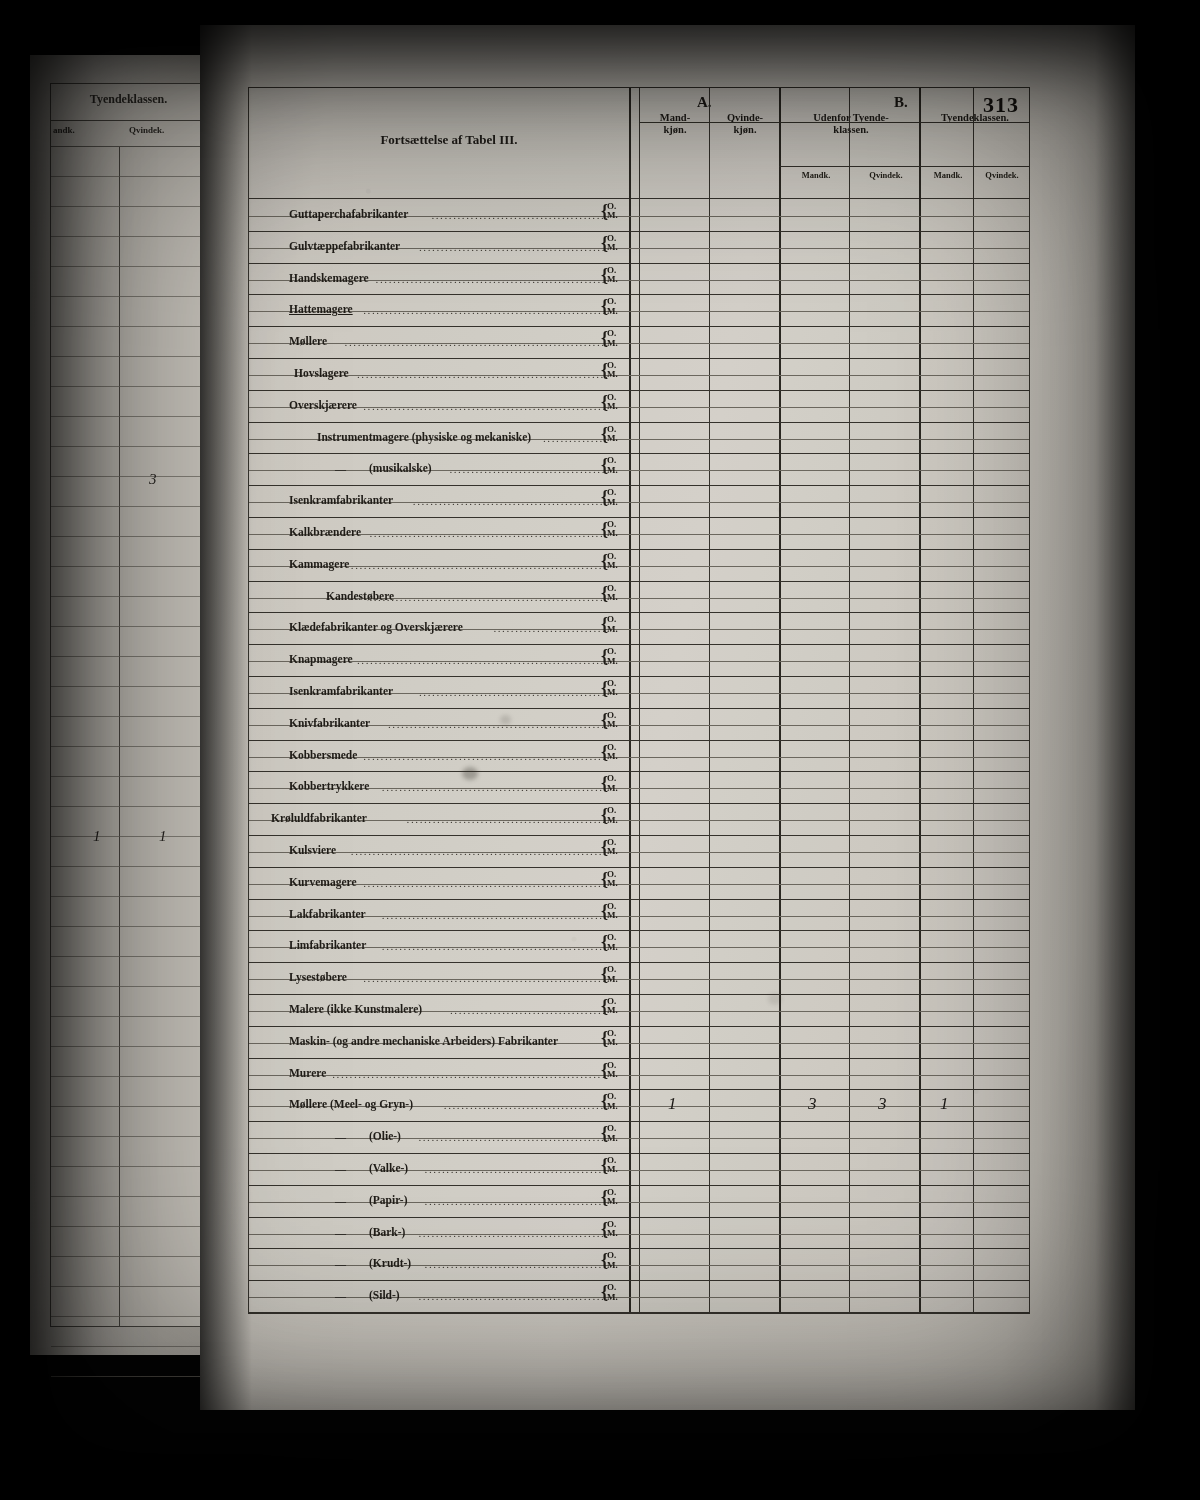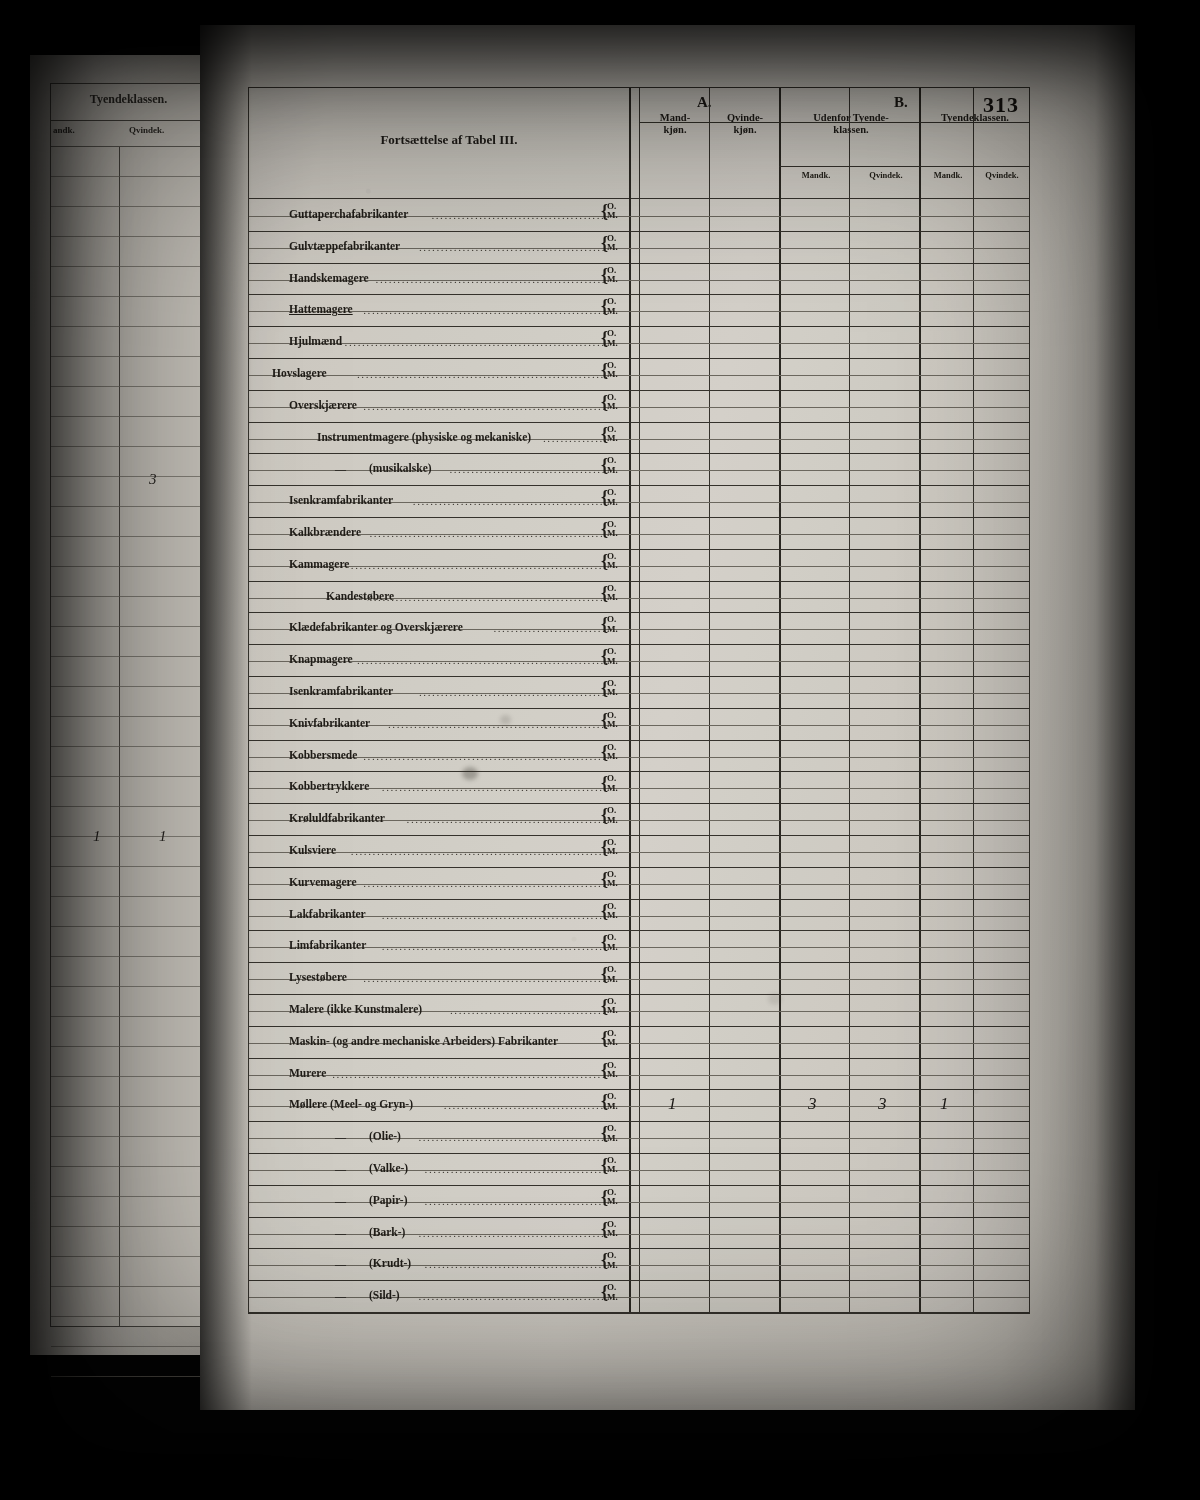--- a/index.html
+++ b/index.html
@@ -190,27 +190,27 @@
           <div class="brace" style="top: 177.6px; left: 358px;"><span style="font-size:18px;position:absolute;left:-6px;top:0">{</span><span>O.</span><br><span>M.</span></div>
           <div class="faint" style="top: 179.6px; left: 714px;"></div>
           <div class="hline strong" style="top: 238.2px;"></div>
           <div class="hline" style="top: 223.3px; left: 0px;"></div>
           <div class="rowlabel" style="top: 215.4px; left: 40px; text-decoration: underline;">Hattemagere</div>
           <div class="leader" style="top: 216.4px; left: 114.2px; width: 243.8px;">..........................................................................................</div>
           <div class="brace" style="top: 209.4px; left: 358px;"><span style="font-size:18px;position:absolute;left:-6px;top:0">{</span><span>O.</span><br><span>M.</span></div>
           <div class="faint" style="top: 211.4px; left: 690px;"></div>
           <div class="hline strong" style="top: 270px;"></div>
           <div class="hline" style="top: 255.1px; left: 0px;"></div>
-          <div class="rowlabel" style="top: 247.2px; left: 40px;">Hjulmænd</div>
+          <div class="rowlabel" style="top: 247.2px; left: 40px;">Møllere</div>
           <div class="leader" style="top: 248.2px; left: 95.6px; width: 262.4px;">..........................................................................................</div>
           <div class="brace" style="top: 241.2px; left: 358px;"><span style="font-size:18px;position:absolute;left:-6px;top:0">{</span><span>O.</span><br><span>M.</span></div>
           <div class="faint" style="top: 243.2px; left: 702px;"></div>
           <div class="hline strong" style="top: 301.8px;"></div>
           <div class="hline" style="top: 286.9px; left: 0px;"></div>
-          <div class="rowlabel" style="top: 279px; left: 23px;">Hovslagere</div>
+          <div class="rowlabel" style="top: 279px; left: 45px;">Hovslagere</div>
           <div class="leader" style="top: 280px; left: 108px; width: 250px;">..........................................................................................</div>
           <div class="brace" style="top: 273px; left: 358px;"><span style="font-size:18px;position:absolute;left:-6px;top:0">{</span><span>O.</span><br><span>M.</span></div>
           <div class="faint" style="top: 275px; left: 714px;"></div>
           <div class="hline strong" style="top: 333.6px;"></div>
           <div class="hline" style="top: 318.7px; left: 0px;"></div>
           <div class="rowlabel" style="top: 310.8px; left: 40px;">Overskjærere</div>
           <div class="leader" style="top: 311.8px; left: 114.2px; width: 243.8px;">..........................................................................................</div>
           <div class="brace" style="top: 304.8px; left: 358px;"><span style="font-size:18px;position:absolute;left:-6px;top:0">{</span><span>O.</span><br><span>M.</span></div>
           <div class="faint" style="top: 306.8px; left: 690px;"></div>
           <div class="hline strong" style="top: 365.4px;"></div>
@@ -281,21 +281,21 @@
           <div class="brace" style="top: 654.6px; left: 358px;"><span style="font-size:18px;position:absolute;left:-6px;top:0">{</span><span>O.</span><br><span>M.</span></div>
           <div class="faint" style="top: 656.6px; left: 714px;"></div>
           <div class="hline strong" style="top: 715.2px;"></div>
           <div class="hline" style="top: 700.3px; left: 0px;"></div>
           <div class="rowlabel" style="top: 692.4px; left: 40px;">Kobbertrykkere</div>
           <div class="leader" style="top: 693.4px; left: 132.8px; width: 225.2px;">..........................................................................................</div>
           <div class="brace" style="top: 686.4px; left: 358px;"><span style="font-size:18px;position:absolute;left:-6px;top:0">{</span><span>O.</span><br><span>M.</span></div>
           <div class="faint" style="top: 688.4px; left: 690px;"></div>
           <div class="hline strong" style="top: 747px;"></div>
           <div class="hline" style="top: 732.1px; left: 0px;"></div>
-          <div class="rowlabel" style="top: 724.2px; left: 40px; text-align: right;">Krøluldfabrikanter</div>
+          <div class="rowlabel" style="top: 724.2px; left: 22px; text-align: right;">Krøluldfabrikanter</div>
           <div class="leader" style="top: 725.2px; left: 157.6px; width: 200.4px;">..........................................................................................</div>
           <div class="brace" style="top: 718.2px; left: 358px;"><span style="font-size:18px;position:absolute;left:-6px;top:0">{</span><span>O.</span><br><span>M.</span></div>
           <div class="faint" style="top: 720.2px; left: 702px;"></div>
           <div class="hline strong" style="top: 778.8px;"></div>
           <div class="hline" style="top: 763.9px; left: 0px;"></div>
           <div class="rowlabel" style="top: 756px; left: 40px;">Kulsviere</div>
           <div class="leader" style="top: 757px; left: 101.8px; width: 256.2px;">..........................................................................................</div>
           <div class="brace" style="top: 750px; left: 358px;"><span style="font-size:18px;position:absolute;left:-6px;top:0">{</span><span>O.</span><br><span>M.</span></div>
           <div class="faint" style="top: 752px; left: 714px;"></div>
           <div class="hline strong" style="top: 810.6px;"></div>

